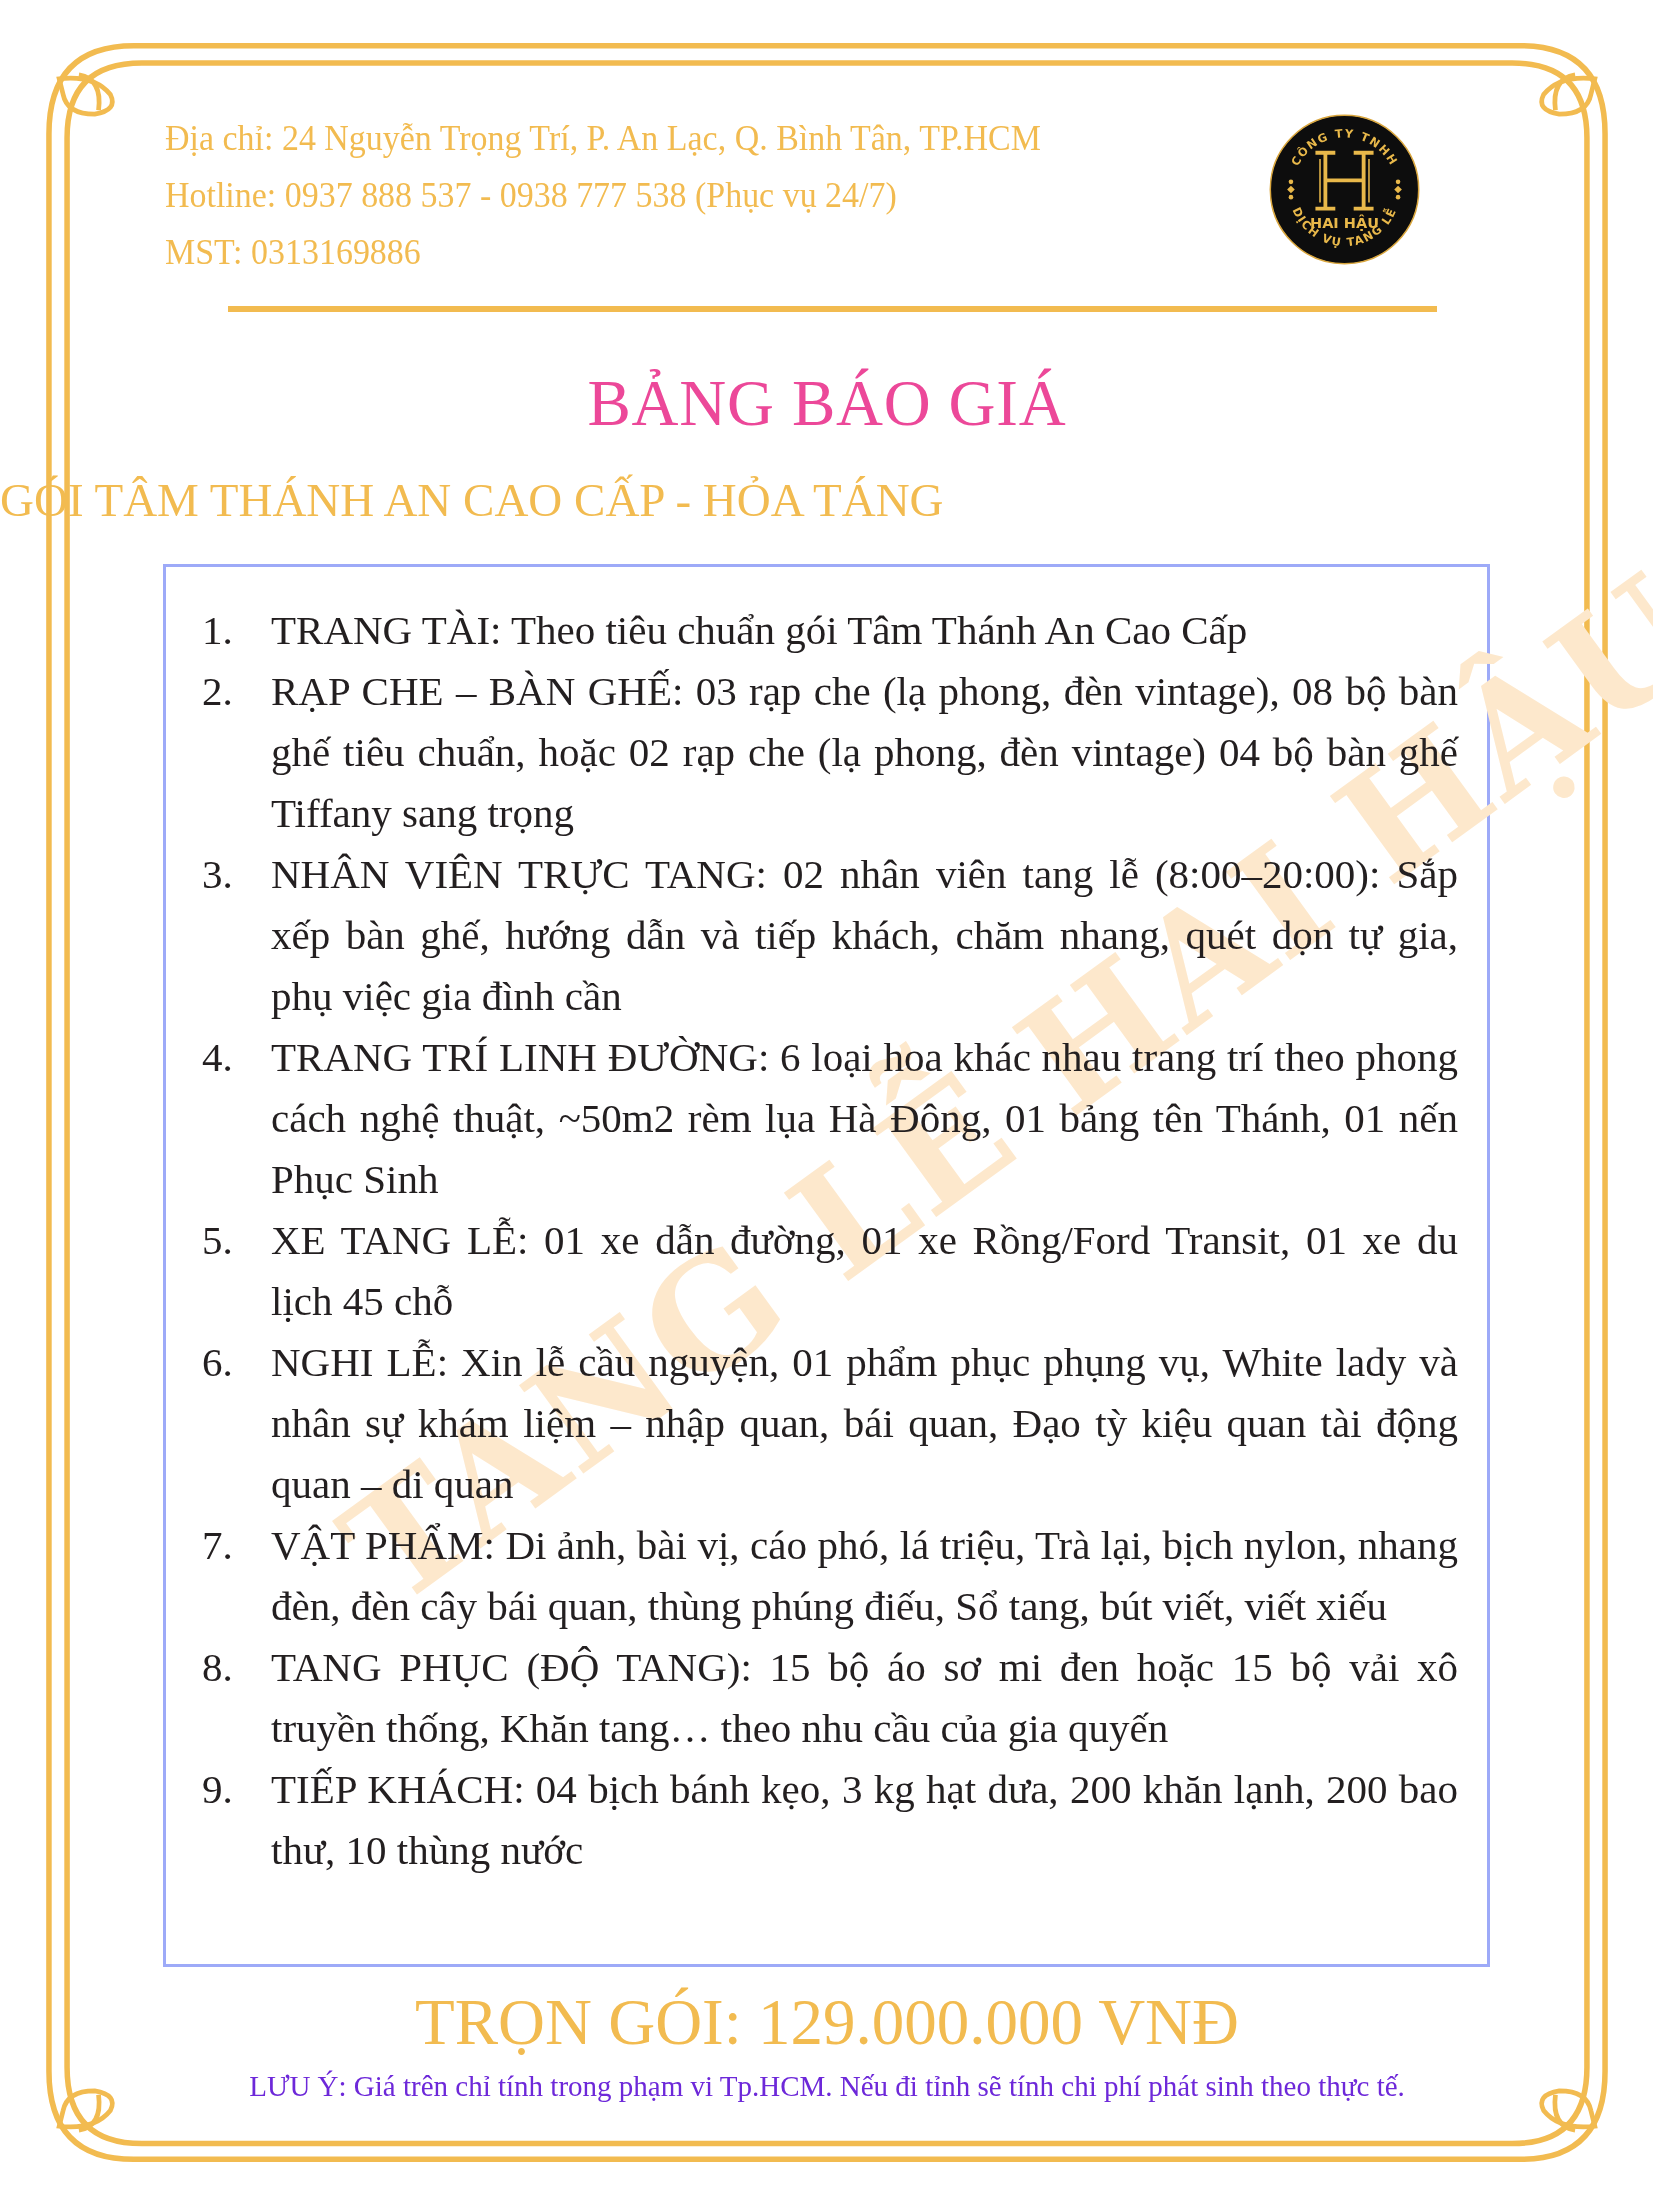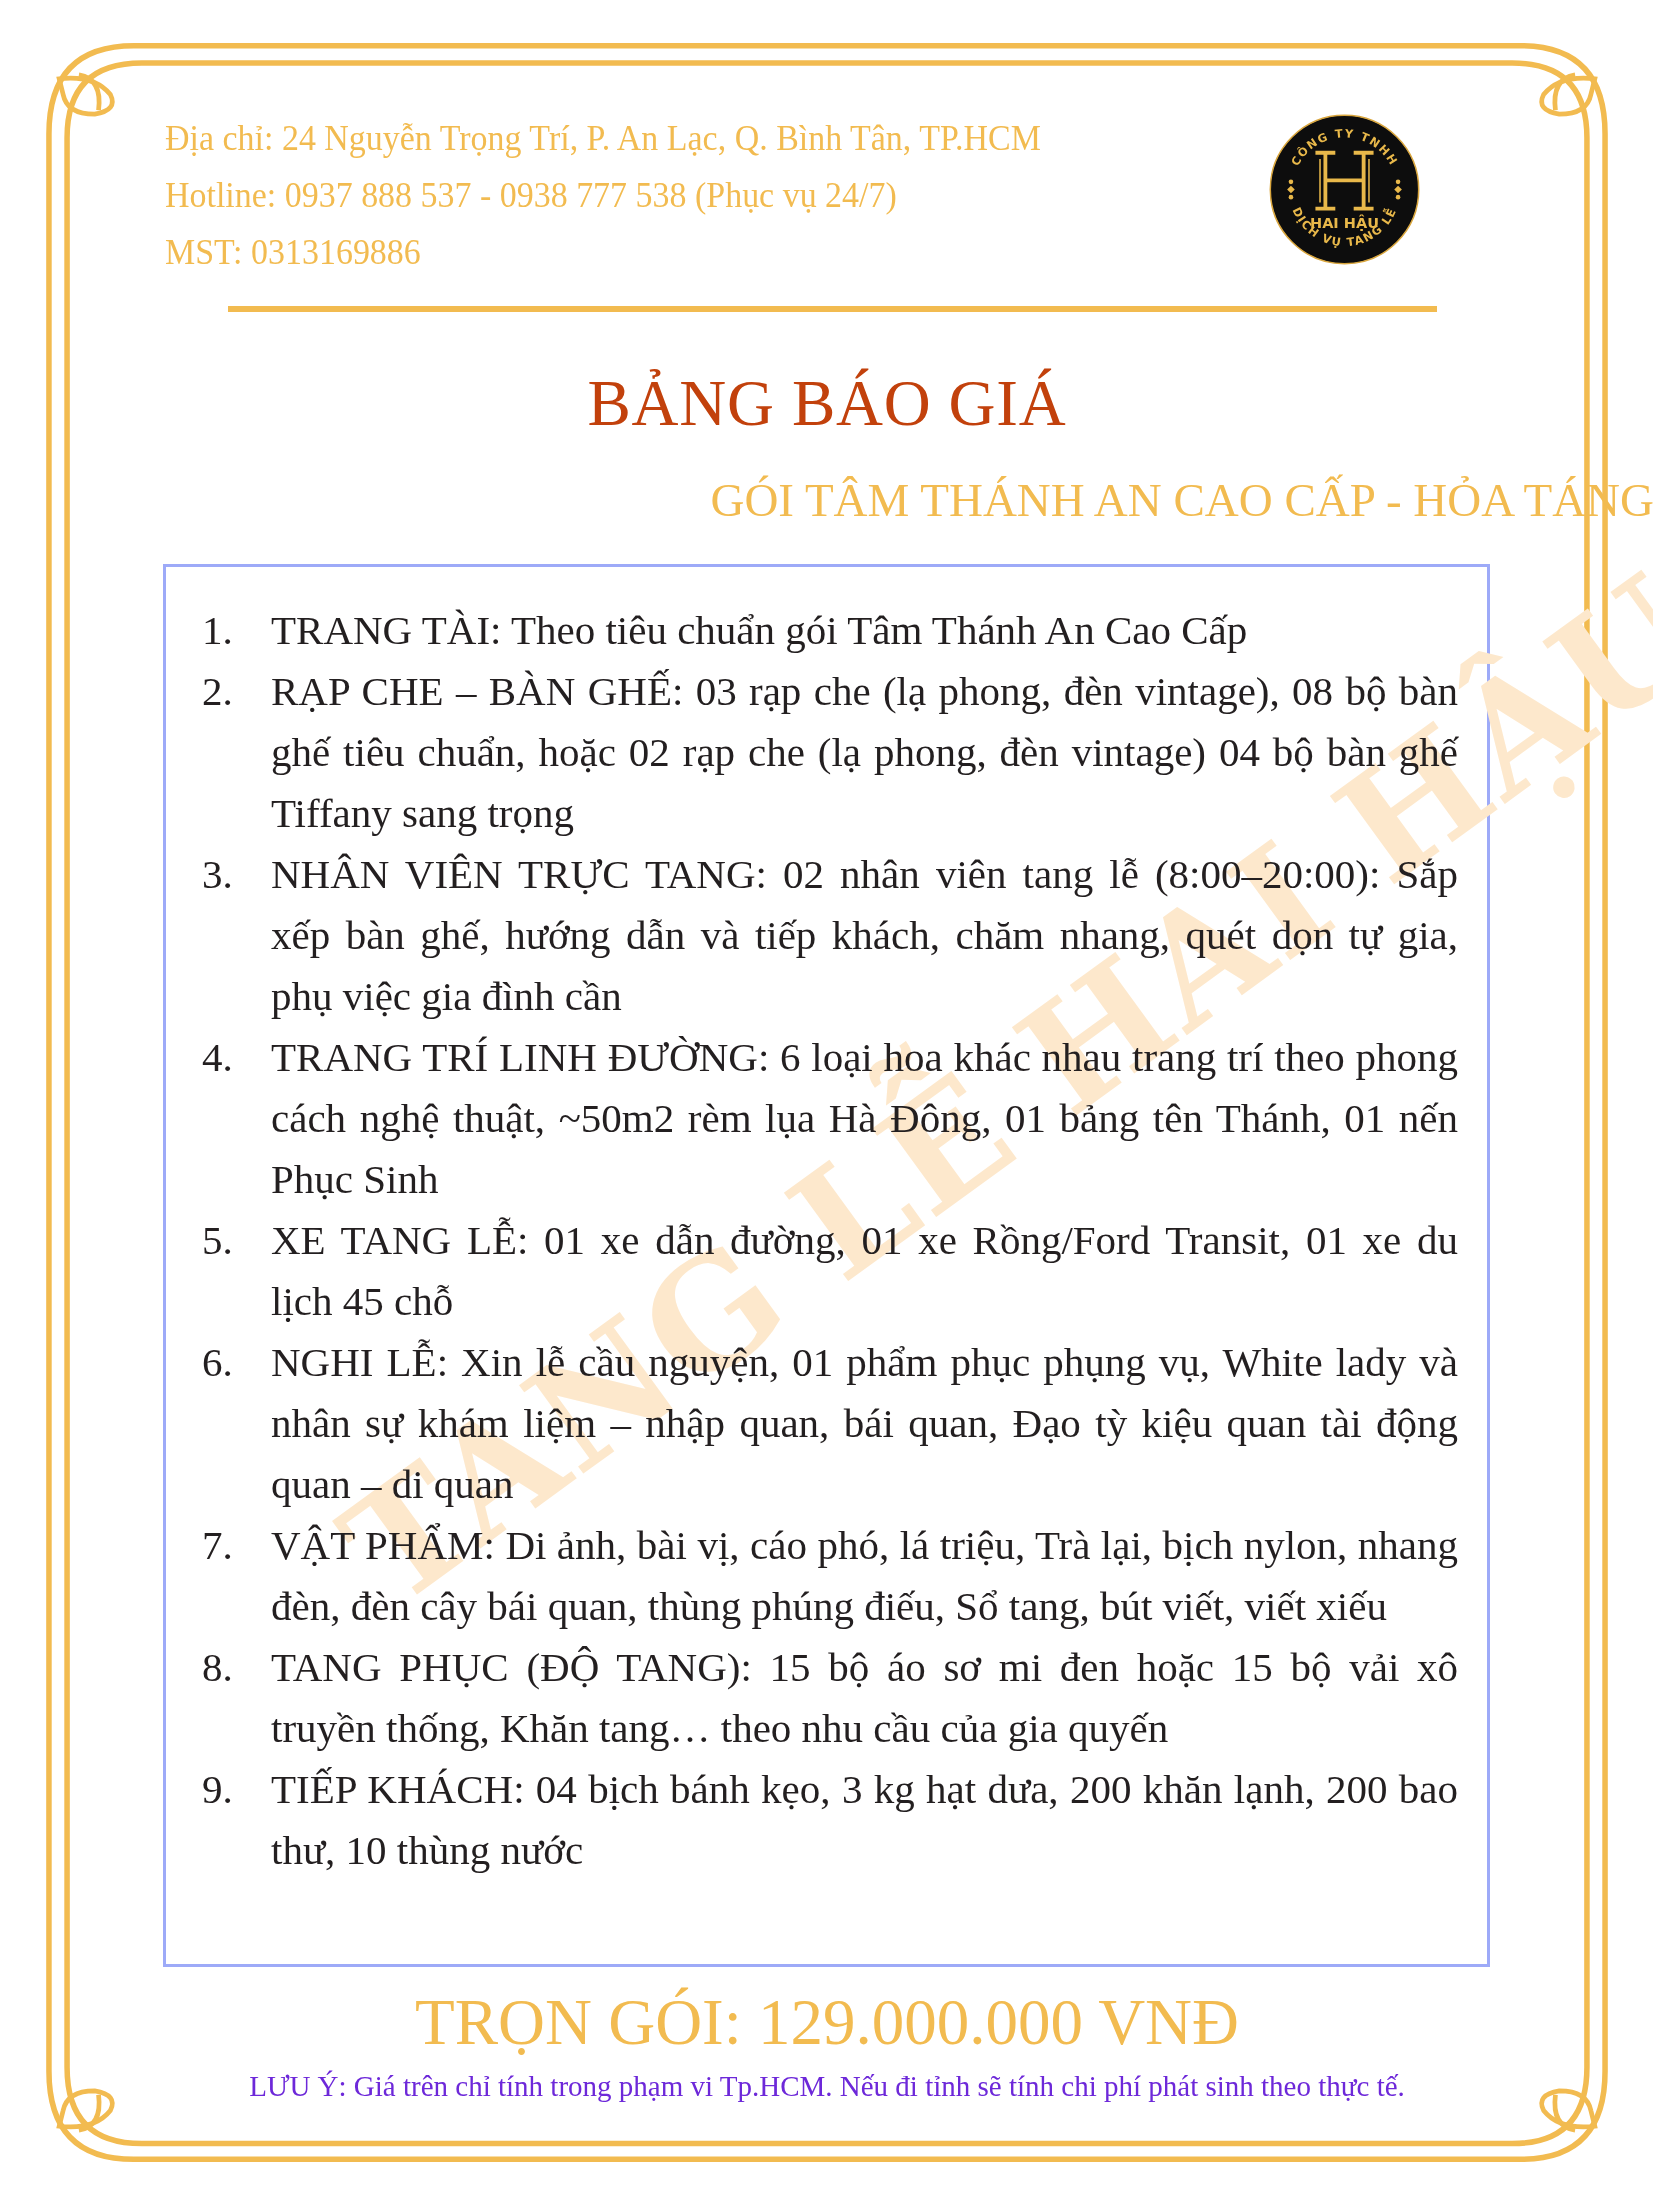--- a/index.html
+++ b/index.html
@@ -2,22 +2,22 @@
 <html style="font-size:12.6px"><head>
 <meta charset="utf-8">
 <style>
   html, body { margin: 0; padding: 0; background: #ffffff; }
   body { width: 1654px; height: 2205px; position: relative; overflow: hidden; font-family: "Liberation Serif", serif; }
   .frame-svg { position: absolute; left: 0; top: 0; width: 1654px; height: 2205px; }
   .header-info { position: absolute; left: 165px; top: 110px; width: 1024px; }
   .header-line { font-size: 35px; line-height: 57px; color: #f2bb50; white-space: nowrap; transform: scaleX(0.97); transform-origin: left; }
   .logo { position: absolute; left: 1268px; top: 113px; width: 153px; height: 153px; }
   .divider { position: absolute; left: 228px; top: 306px; width: 1209px; height: 5.5px; background: #f2bb50; }
-  .title { position: absolute; left: 0; width: 1654px; top: 364px; text-align: center; font-size: 65px; color: #c2410c; line-height: 79px; letter-spacing: 0.8px; }
-  .subtitle { position: absolute; left: 0; width: 1654px; top: 470px; text-align: right; font-size: 47px; color: #f2bb50; line-height: 60px; }
+  .title { position: absolute; left: 0; width: 1654px; top: 364px; text-align: center; font-size: 65px; color: #ec4899; line-height: 79px; letter-spacing: 0.8px; }
+  .subtitle { position: absolute; left: 0; width: 1654px; top: 470px; text-align: left; font-size: 47px; color: #f2bb50; line-height: 60px; }
   .box { position: absolute; left: 163px; top: 564px; width: 1321px; height: 1397px; border: 3.2px solid #9daaf8; box-sizing: content-box; overflow: hidden; }
   .watermark { position: absolute; left: 236px; top: 1095px; width: 1339px; text-align: center; font-family: "DejaVu Serif", serif; font-weight: bold; font-size: 150px; color: #fde8cc; transform: rotate(-36deg); transform-origin: center; white-space: nowrap; line-height: 158px; pointer-events: none; letter-spacing: 3.2px; }
   .list { position: absolute; left: 202px; top: 600px; width: 1256px; margin: 0; padding: 0; list-style: none; }
   .list-item { position: relative; padding-left: 69px; font-size: 41px; line-height: 61px; color: #231f20; text-align: justify; }
   .list-num { position: absolute; left: 0; top: 0; }
   .price { position: absolute; left: 0; width: 1654px; top: 1983px; text-align: center; font-size: 65px; color: #f2bb50; line-height: 79px; }
   .note { position: absolute; left: 0; width: 1654px; top: 2067px; text-align: center; font-size: 29px; color: #6d28d9; line-height: 38px; white-space: nowrap; }
 </style>
 </head>
 <body>

